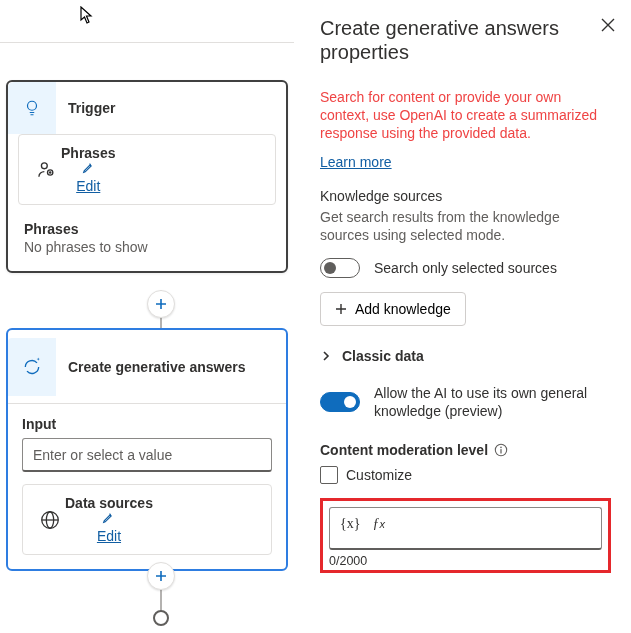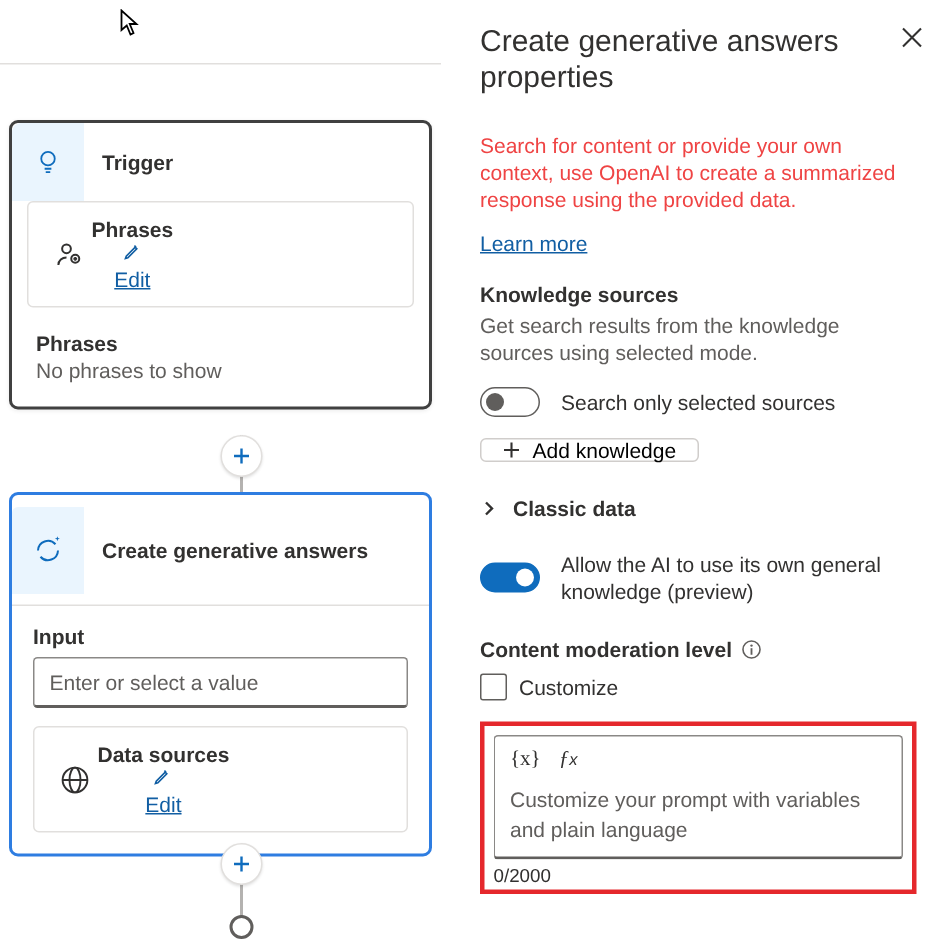--- a/index.html
+++ b/index.html
@@ -39,30 +39,30 @@
 
 .plus2 { top: 562px; }
 .vline2 { position:absolute; left: 160px; top: 562px; width: 2px; height: 56px; background: #b4b2b0; z-index:-1; }
 .end-circle { position:absolute; left: 153px; top: 610px; width: 16px; height: 16px; border: 2px solid #605e5c; border-radius: 50%; background:#fff; }
 
 
 .panel-title { font-size: 20px; font-weight: 400; line-height: 24px; margin-bottom: 24px; padding-right: 30px; }
 .close-btn { position: absolute; right: 16px; top: 18px; cursor:pointer; }
 .panel-desc { color: #ef4444; line-height: 18px; margin-bottom: 12px; }
 .learn-link { color: #115ea3; text-decoration: underline; cursor:pointer; }
-.section-h { font-weight: 700; margin-top: 18px; margin-bottom: 4px; }
+.section-h { font-weight: 400; margin-top: 18px; margin-bottom: 4px; }
 .section-sub { color: #605e5c; line-height: 18px; }
 
 .toggle-row { display:flex; align-items:center; gap: 14px; margin-top: 14px; }
 .toggle { width: 40px; height: 20px; border-radius: 10px; border: 1px solid #605e5c; position:relative; cursor:pointer; flex-shrink:0; }
 .toggle .knob { width: 12px; height: 12px; border-radius: 50%; background: #605e5c; position:absolute; top: 3px; left: 3px; }
 .toggle.on { background: #0f6cbd; border-color: #0f6cbd; }
 .toggle.on .knob { background: #fff; left: auto; right: 3px; }
 
-.btn-outline { margin-top: 14px; height: 16px; border: 1px solid #d0cdcb; border-radius: 4px; background:#fff; display:inline-flex; align-items:center; padding: 0 14px; gap: 8px; cursor:pointer; font-size:14px; }
+.btn-outline { margin-top: 14px; height: 34px; border: 1px solid #d0cdcb; border-radius: 4px; background:#fff; display:inline-flex; align-items:center; padding: 0 14px; gap: 8px; cursor:pointer; font-size:14px; }
 
 .expander-row { display:flex; align-items:center; gap: 10px; margin-top: 22px; cursor:pointer; font-weight:600; }
 .chev { transform: rotate(0deg); }
 
 .cm-label-row { display:flex; align-items:center; gap:6px; margin-top: 22px; font-weight:600; }
 .checkbox-row { display:flex; align-items:center; gap:8px; margin-top:8px; }
 .cb { width:18px; height:18px; border:1px solid #605e5c; border-radius:2px; cursor:pointer; }
 
 .highlight-box { border: 3px solid #e5282c; margin-top: 14px; padding: 6px 6px 2px 6px; }
 .prompt-area { border: 1px solid #8a8886; border-bottom: 2px solid #605e5c; border-radius: 3px; padding: 8px 10px; }
@@ -223,17 +223,16 @@
     <div class="cb"></div>
     <span>Customize</span>
   </div>
 
   <div class="highlight-box">
     <div class="prompt-area">
       <div class="prompt-tools">
         <span style="font-family:serif;">{x}</span>
         <span style="font-style:italic;font-family:serif;">ƒ<span style="font-size:11px;">x</span></span>
       </div>
-      <div class="prompt-ph">Customize your prompt with variables and plain language</div>
     </div>
     <div class="counter">0/2000</div>
   </div>
 </div>
 
 </body></html>

